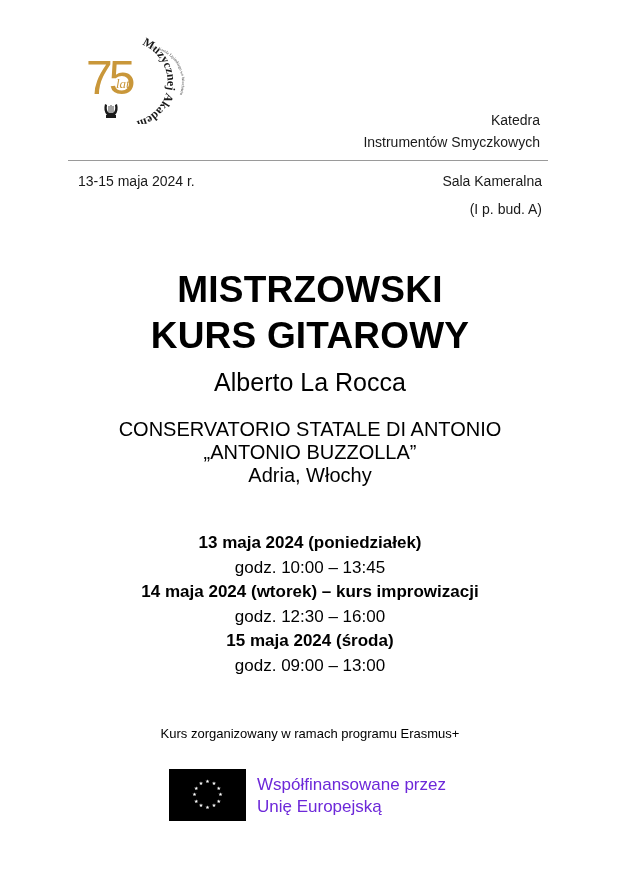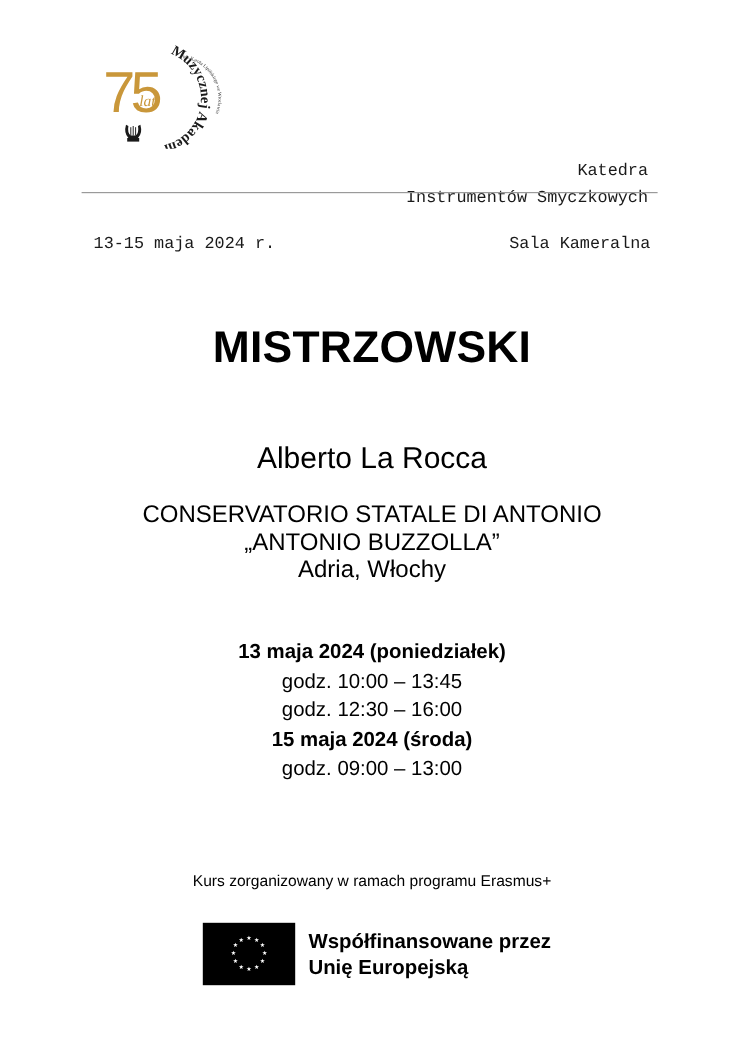--- a/index.html
+++ b/index.html
@@ -1,18 +1,18 @@
 <!DOCTYPE html>
 <html><head>
 <meta charset="utf-8">
 <style>
   html, body { margin: 0; padding: 0; background: #ffffff; }
   body { width: 620px; height: 877px; position: relative; overflow: hidden; color: #000; }
   .abs { position: absolute; }
-  .calibri { font-family: Liberation Mono, monospace; margin-top: 23px; }
+  .calibri { font-family: Liberation Sans, sans-serif; }
   .arial { font-family: "Liberation Sans", sans-serif; }
 
   
   .logo { left: 86px; top: 36px; width: 100px; height: 90px; }
   .logo-75 { left: 0; top: 18px; font-family: "Liberation Sans", sans-serif; font-size: 48px; font-weight: 400; color: #c9973a; letter-spacing: -4px; line-height: 1; }
   .logo-lat { left: 30px; top: 40px; font-family: Liberation Serif, serif; font-style: italic; font-size: 13px; color: #c9973a; }
   .logo-arc { left: 48px; top: 0; width: 56px; height: 88px; }
   .logo-lyre { left: 16px; top: 66px; width: 18px; height: 18px; }
 
   .header-right { right: 80px; text-align: right; font-size: 14px; color: #1a1a1a; line-height: 22px; }
@@ -23,21 +23,21 @@
   .title { top: 267px; font-size: 37px; font-weight: 700; line-height: 46px; letter-spacing: 0.2px; }
   .person { top: 367px; font-size: 25px; font-weight: 400; line-height: 30px; }
   .inst { top: 418px; font-size: 20px; line-height: 23px; }
 
   .schedule { top: 531px; font-size: 17px; line-height: 24.5px; }
   .schedule .b { font-weight: 700; }
 
   .note { top: 726px; font-size: 13px; }
 
   .eu-flag { left: 169px; top: 769px; width: 77px; height: 52px; background: #000; }
-  .eu-text { left: 257px; top: 774px; font-size: 17px; font-weight: 700; line-height: 22px; color: #000000; }
+  .eu-text { left: 257px; top: 774px; font-size: 17px; font-weight: 400; line-height: 22px; color: #6d28d9; }
 </style>
 </head>
 <body>
 
 <div class="abs logo">
   <div class="abs logo-75">75</div>
   <div class="abs logo-lat">lat</div>
   <svg class="abs logo-arc" viewBox="0 0 56 88">
     <defs>
       <path id="arc" d="M 6 8 A 40 40 0 0 1 6 84" fill="none"></path>
@@ -63,36 +63,39 @@
   <div>Katedra</div>
   <div>Instrumentów Smyczkowych</div>
 </div>
 
 <div class="abs rule"></div>
 
 <div class="abs meta-left calibri">13-15 maja 2024 r.</div>
 
 <div class="abs header-right calibri" style="top:170px; right:78px;">
   <div>Sala Kameralna</div>
+  <div style="margin-top:6px;">(I p. bud. A)</div>
 </div>
 
 <div class="abs center-block title arial">
   <div>MISTRZOWSKI</div>
+  <div>KURS GITAROWY</div>
 </div>
 
 <div class="abs center-block person arial">Alberto La Rocca</div>
 <div class="abs center-block inst arial">
   <div>CONSERVATORIO STATALE DI ANTONIO</div>
   <div>„ANTONIO BUZZOLLA”</div>
   <div>Adria, Włochy</div>
 </div>
 
 <div class="abs center-block schedule arial">
   <div class="b">13 maja 2024 (poniedziałek)</div>
   <div>godz. 10:00 – 13:45</div>
+  <div class="b">14 maja 2024 (wtorek) – kurs improwizacji</div>
   <div>godz. 12:30 – 16:00</div>
   <div class="b">15 maja 2024 (środa)</div>
   <div>godz. 09:00 – 13:00</div>
 </div>
 
 <div class="abs center-block note arial">Kurs zorganizowany w ramach programu Erasmus+</div>
 
 <div class="abs eu-flag">
   <svg width="77" height="52" viewBox="0 0 77 52">
     <g fill="#ffffff" font-family="DejaVu Sans, sans-serif" font-size="5" text-anchor="middle">

